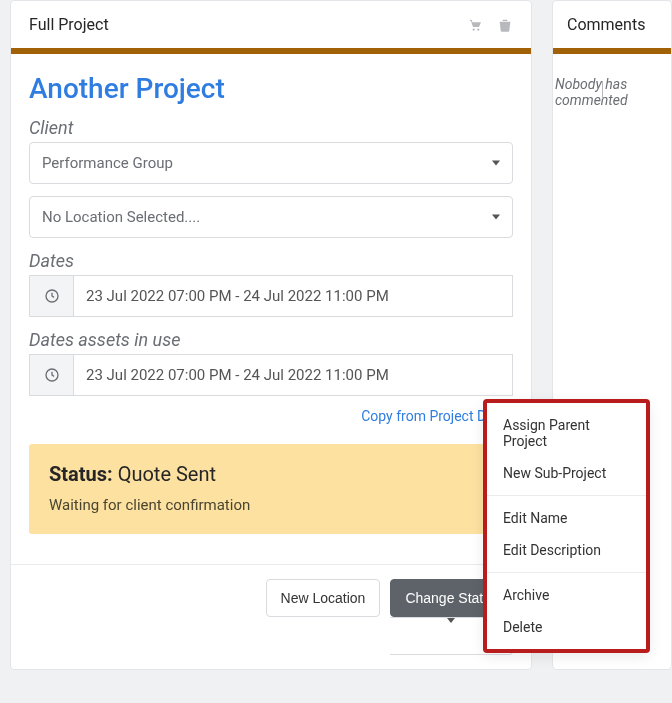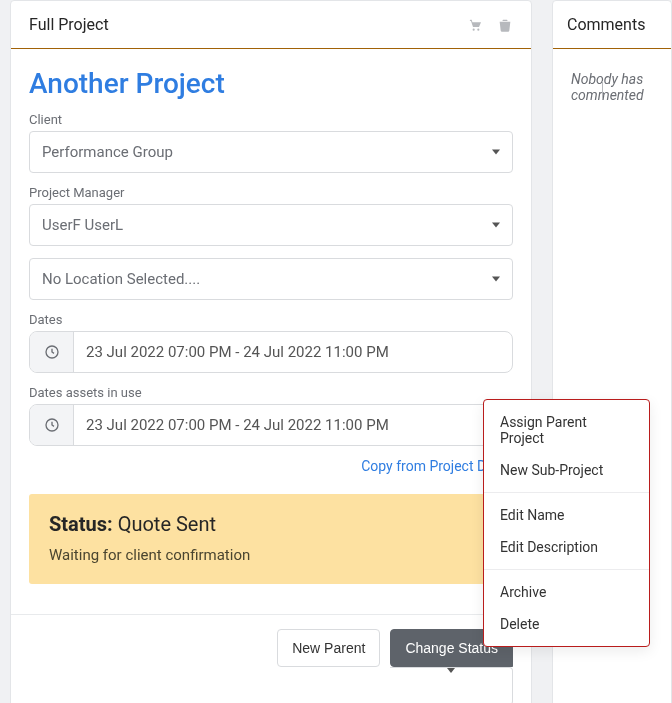--- a/index.html
+++ b/index.html
@@ -26,21 +26,21 @@
   .main-card {
     width: 525px;
     display: flex;
     flex-direction: column;
   }
   .card-header {
     display: flex;
     align-items: center;
     justify-content: space-between;
     padding: 14px 18px;
-    border-bottom: 1px solid #a16207;
+    border-bottom: 6px solid #a16207;
   }
   .card-header-title {
     font-size: 16px;
     font-weight: 400;
     color: #262626;
   }
   .header-icons {
     display: flex;
     gap: 14px;
     align-items: center;
@@ -57,24 +57,25 @@
   .card-body {
     padding: 18px 18px 0 18px;
   }
   .project-title {
     font-size: 28px;
     font-weight: 500;
     color: #2f7de1;
     margin-bottom: 12px;
   }
   .field-label {
-    font-size: 13px;
+    font-size: 18px;
     color: #6b6e74;
     margin-bottom: 4px;
     display: block;
+    font-style: italic;
   }
   .form-group { margin-bottom: 12px; }
   .select {
     width: 100%;
     border: 1px solid #d9dbde;
     border-radius: 4px;
     height: 42px;
     padding: 0 32px 0 12px;
     background: #fff;
     color: #6b6e74;
@@ -91,21 +92,21 @@
     transform: translateY(-50%);
     width: 0; height: 0;
     border-left: 4px solid transparent;
     border-right: 4px solid transparent;
     border-top: 5px solid #555;
   }
   .input-group {
     display: flex;
     width: 100%;
     border: 1px solid #d9dbde;
-    border-radius: 8px;
+    border-radius: 0;
     overflow: hidden;
     height: 42px;
     background: #fff;
   }
   .input-group .addon {
     width: 44px;
     background: #f3f4f6;
     border-right: 1px solid #d9dbde;
     display: flex;
     align-items: center;
@@ -174,38 +175,38 @@
     width: 0; height: 0;
     border-left: 4px solid transparent;
     border-right: 4px solid transparent;
     border-top: 5px solid #555;
   }
   .side-card {
     flex: 1;
     min-width: 120px;
   }
   .side-card .card-header { padding: 14px 14px; }
-  .side-body { padding: 22px 18px; }
+  .side-body { padding: 22px 2px; }
   .side-body .empty { font-style: italic; color: #6b6e74; font-size: 14px; }
   .text-cursor {
     position: absolute;
     top: 81px;
     left: 602px;
     width: 1px;
     height: 18px;
     background: #b7b9bd;
     pointer-events: none;
   }
   .dropdown-menu {
     position: absolute;
     top: 399px;
     left: 483px;
     width: 167px;
     background: #fff;
-    border: 1px solid #b91c1c;
+    border: 4px solid #b91c1c;
     border-radius: 4px;
     box-shadow: 0 4px 14px rgba(0,0,0,0.08);
     padding: 6px 0;
     z-index: 10;
   }
   .dropdown-menu .item {
     padding: 8px 16px;
     font-size: 14px;
     color: #333;
     cursor: pointer;
@@ -243,27 +244,20 @@
       <h1 class="project-title">Another Project</h1>
 
       <div class="form-group">
         <span class="field-label">Client</span>
         <div class="select">
           <span>Performance Group</span>
           <span class="caret"></span>
         </div>
       </div>
 
-      <div class="form-group">
-        <span class="field-label">Project Manager</span>
-        <div class="select">
-          <span>UserF UserL</span>
-          <span class="caret"></span>
-        </div>
-      </div>
 
       <div class="form-group">
         <div class="select">
           <span>No Location Selected....</span>
           <span class="caret"></span>
         </div>
       </div>
 
       <div class="form-group">
         <span class="field-label">Dates</span>
@@ -297,21 +291,21 @@
 
       <div class="status-box">
         <div class="status-line">
           <strong>Status: </strong><span>Quote Sent</span>
         </div>
         <div class="status-sub">Waiting for client confirmation</div>
       </div>
     </div>
 
     <div class="card-footer">
-      <button class="btn">New Parent</button>
+      <button class="btn">New Location</button>
       <div class="btn-group">
         <button class="btn btn-dark">Change Status</button>
         <button class="btn btn-caret-only">
           <span class="caret-down"></span>
         </button>
       </div>
     </div>
   </div>
 
   <div class="card side-card">

